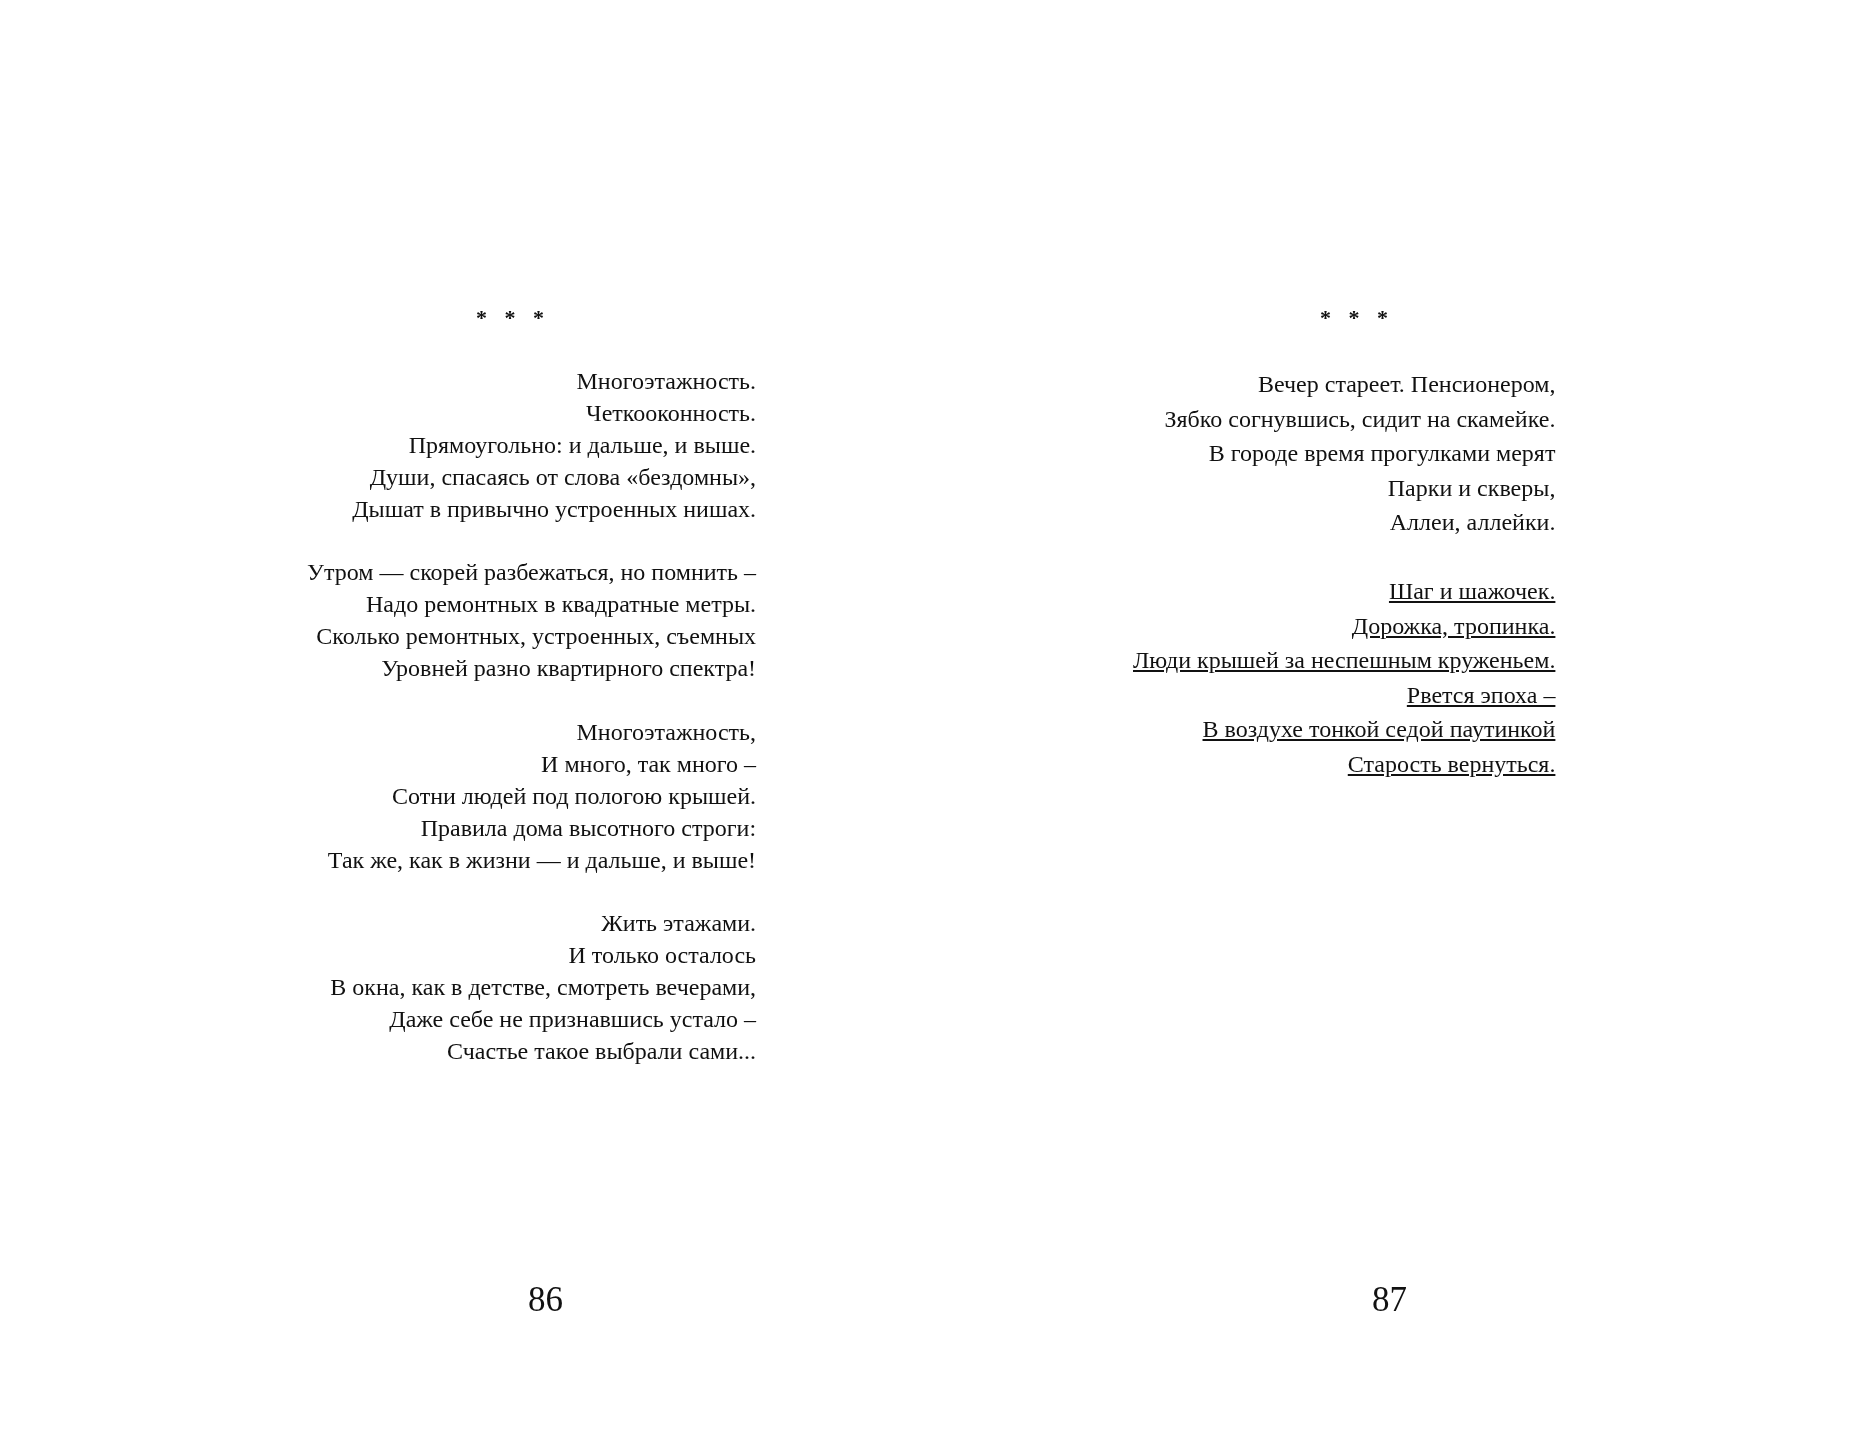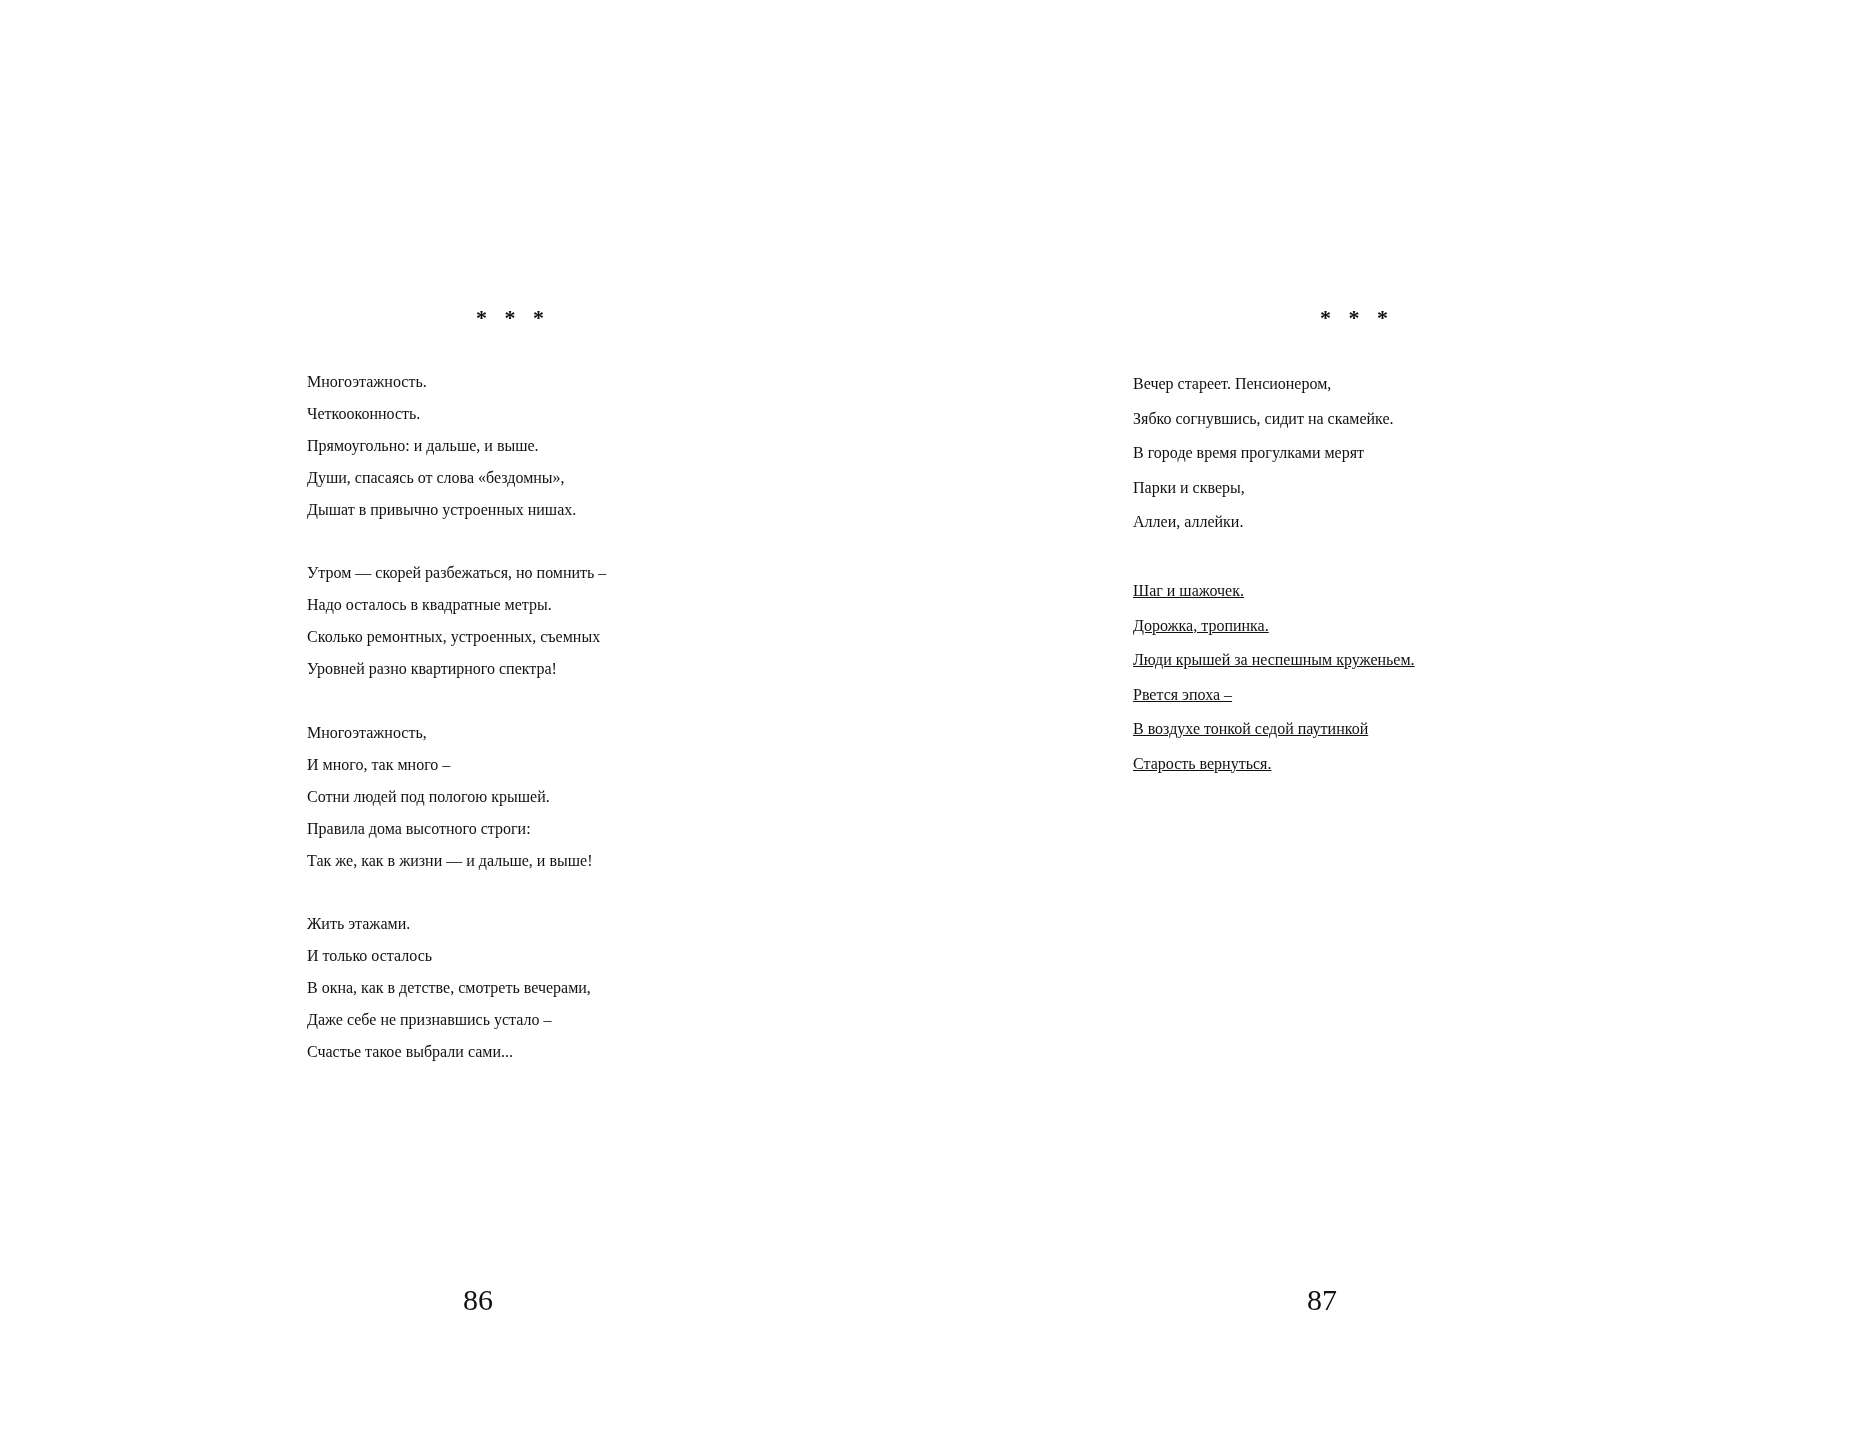--- a/index.html
+++ b/index.html
@@ -31,65 +31,66 @@
       font-size: 22px;
       font-weight: bold;
       letter-spacing: 6px;
       line-height: 24px;
     }
     .page-left .separator { left: 453px; }
     .page-right .separator { left: 362px; }
 
     .poem {
       position: absolute;
-      font-size: 16px;
+      font-size: 24px;
       white-space: nowrap;
+      text-align: right;
     }
     .page-left .poem {
       left: 307px;
       top: 366px;
       line-height: 31.9px;
     }
     .page-right .poem {
       left: 198px;
       top: 367px;
       line-height: 34.5px;
     }
     .stanza { margin: 0; }
     .page-left .stanza + .stanza { margin-top: 31.9px; }
     .page-right .stanza + .stanza { margin-top: 34.5px; text-decoration: underline; }
     .line { display: block; }
 
     .page-number {
       position: absolute;
       top: 1283px;
       width: 100px;
-      text-align: left;
-      font-size: 30px;
+      text-align: right;
+      font-size: 35px;
       line-height: 34px;
     }
     .page-left .page-number { left: 463px; }
     .page-right .page-number { left: 372px; font-family: Liberation Serif, serif; }
   </style>
 </head>
 <body>
 
 <div class="page page-left">
   <div class="separator">* * *</div>
   <div class="poem">
     <p class="stanza">
       <span class="line">Многоэтажность.</span>
       <span class="line">Четкооконность.</span>
       <span class="line">Прямоугольно: и дальше, и выше.</span>
       <span class="line">Души, спасаясь от слова «бездомны»,</span>
       <span class="line">Дышат в привычно устроенных нишах.</span>
     </p>
     <p class="stanza">
       <span class="line">Утром — скорей разбежаться, но помнить –</span>
-      <span class="line">Надо осталось в квадратные метры.</span>
+      <span class="line">Надо ремонтных в квадратные метры.</span>
       <span class="line">Сколько ремонтных, устроенных, съемных</span>
       <span class="line">Уровней разно квартирного спектра!</span>
     </p>
     <p class="stanza">
       <span class="line">Многоэтажность,</span>
       <span class="line">И много, так много –</span>
       <span class="line">Сотни людей под пологою крышей.</span>
       <span class="line">Правила дома высотного строги:</span>
       <span class="line">Так же, как в жизни — и дальше, и выше!</span>
     </p>

